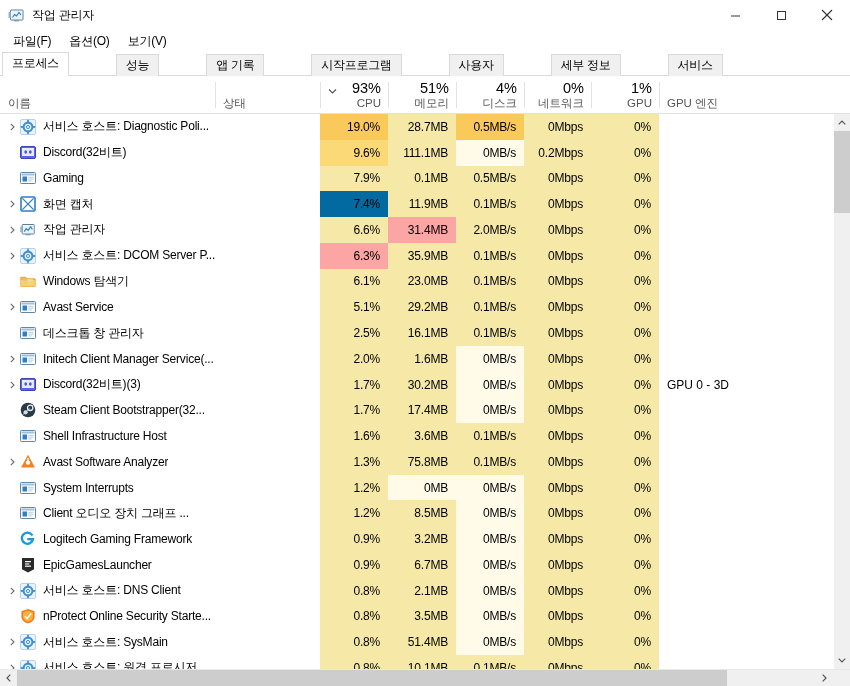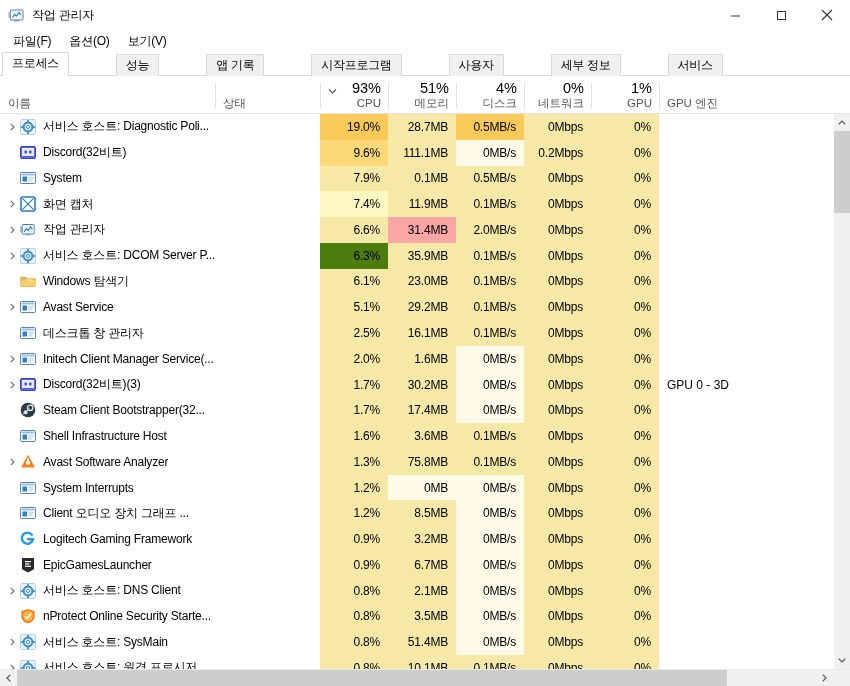--- a/index.html
+++ b/index.html
@@ -339,21 +339,21 @@
             <span class="ricon"><svg width="16" height="16" viewBox="0 0 16 16">
                 <rect x="0.5" y="2.5" width="15" height="11" rx="0.8" fill="#ffffff" stroke="#5f87a8"></rect>
                 <rect x="1.5" y="3.5" width="13" height="2" fill="#9fc0db"></rect>
                 <rect x="2.5" y="6.5" width="4.5" height="5" fill="#2f7fc4"></rect>
                 <g fill="#b9cddc">
                   <rect x="8.2" y="6.8" width="5.3" height="1"></rect>
                   <rect x="8.2" y="8.6" width="5.3" height="1"></rect>
                   <rect x="8.2" y="10.4" width="3.6" height="1"></rect>
                 </g>
               </svg></span>
-            <span class="rname">System</span>
+            <span class="rname">Gaming</span>
           </div>
           <div class="cell status" style="width: 105px;"></div>
           <div class="cell num" style="width: 68px; background: rgb(246, 233, 168);">7.9%</div>
           <div class="cell num" style="width: 68px; background: rgb(246, 233, 168);">0.1MB</div>
           <div class="cell num" style="width: 68px; background: rgb(246, 233, 168);">0.5MB/s</div>
           <div class="cell num" style="width: 67px; background: rgb(246, 233, 168);">0Mbps</div>
           <div class="cell num" style="width: 68px; background: rgb(246, 233, 168);">0%</div>
           <div class="cell gpueng" style="width: 174px;"></div>
         </div>
         <div class="row">
@@ -364,21 +364,21 @@
               </svg>
             </span>
             <span class="ricon"><svg width="16" height="16" viewBox="0 0 16 16">
                 <rect x="1" y="1" width="14" height="14" rx="1" fill="#ffffff" stroke="#2f7fc4" stroke-width="1.6"></rect>
                 <line x1="2.4" y1="2.4" x2="13.6" y2="13.6" stroke="#2f7fc4" stroke-width="1.3"></line>
                 <line x1="13.6" y1="2.4" x2="2.4" y2="13.6" stroke="#2f7fc4" stroke-width="1.3"></line>
               </svg></span>
             <span class="rname">화면 캡처</span>
           </div>
           <div class="cell status" style="width: 105px;"></div>
-          <div class="cell num" style="width: 68px; background: #fef9c3; text-align: center;">7.4%</div>
+          <div class="cell num" style="width: 68px; background: #0369a1; text-align: center;">7.4%</div>
           <div class="cell num" style="width: 68px; background: rgb(246, 233, 168);">11.9MB</div>
           <div class="cell num" style="width: 68px; background: rgb(246, 233, 168);">0.1MB/s</div>
           <div class="cell num" style="width: 67px; background: rgb(246, 233, 168);">0Mbps</div>
           <div class="cell num" style="width: 68px; background: rgb(246, 233, 168);">0%</div>
           <div class="cell gpueng" style="width: 174px;"></div>
         </div>
         <div class="row">
           <div class="cell name" style="width: 215px;">
             <span class="expander">
               <svg width="5" height="8" viewBox="0 0 5 8">
@@ -416,21 +416,21 @@
                 <g fill="#3f8fd0">
                   <rect x="7.1" y="0.8" width="1.8" height="2.4"></rect>
                   <rect x="7.1" y="12.8" width="1.8" height="2.4"></rect>
                   <rect x="0.8" y="7.1" width="2.4" height="1.8"></rect>
                   <rect x="12.8" y="7.1" width="2.4" height="1.8"></rect>
                 </g>
               </svg></span>
             <span class="rname">서비스 호스트: DCOM Server P...</span>
           </div>
           <div class="cell status" style="width: 105px;"></div>
-          <div class="cell num" style="width: 68px; background: #4d7c0f;">6.3%</div>
+          <div class="cell num" style="width: 68px; background: #fca5a5;">6.3%</div>
           <div class="cell num" style="width: 68px; background: rgb(246, 233, 168);">35.9MB</div>
           <div class="cell num" style="width: 68px; background: rgb(246, 233, 168);">0.1MB/s</div>
           <div class="cell num" style="width: 67px; background: rgb(246, 233, 168);">0Mbps</div>
           <div class="cell num" style="width: 68px; background: rgb(246, 233, 168);">0%</div>
           <div class="cell gpueng" style="width: 174px;"></div>
         </div>
         <div class="row">
           <div class="cell name" style="width: 215px;">
             <span class="expander"></span>
             <span class="ricon"><svg width="16" height="16" viewBox="0 0 16 16">

